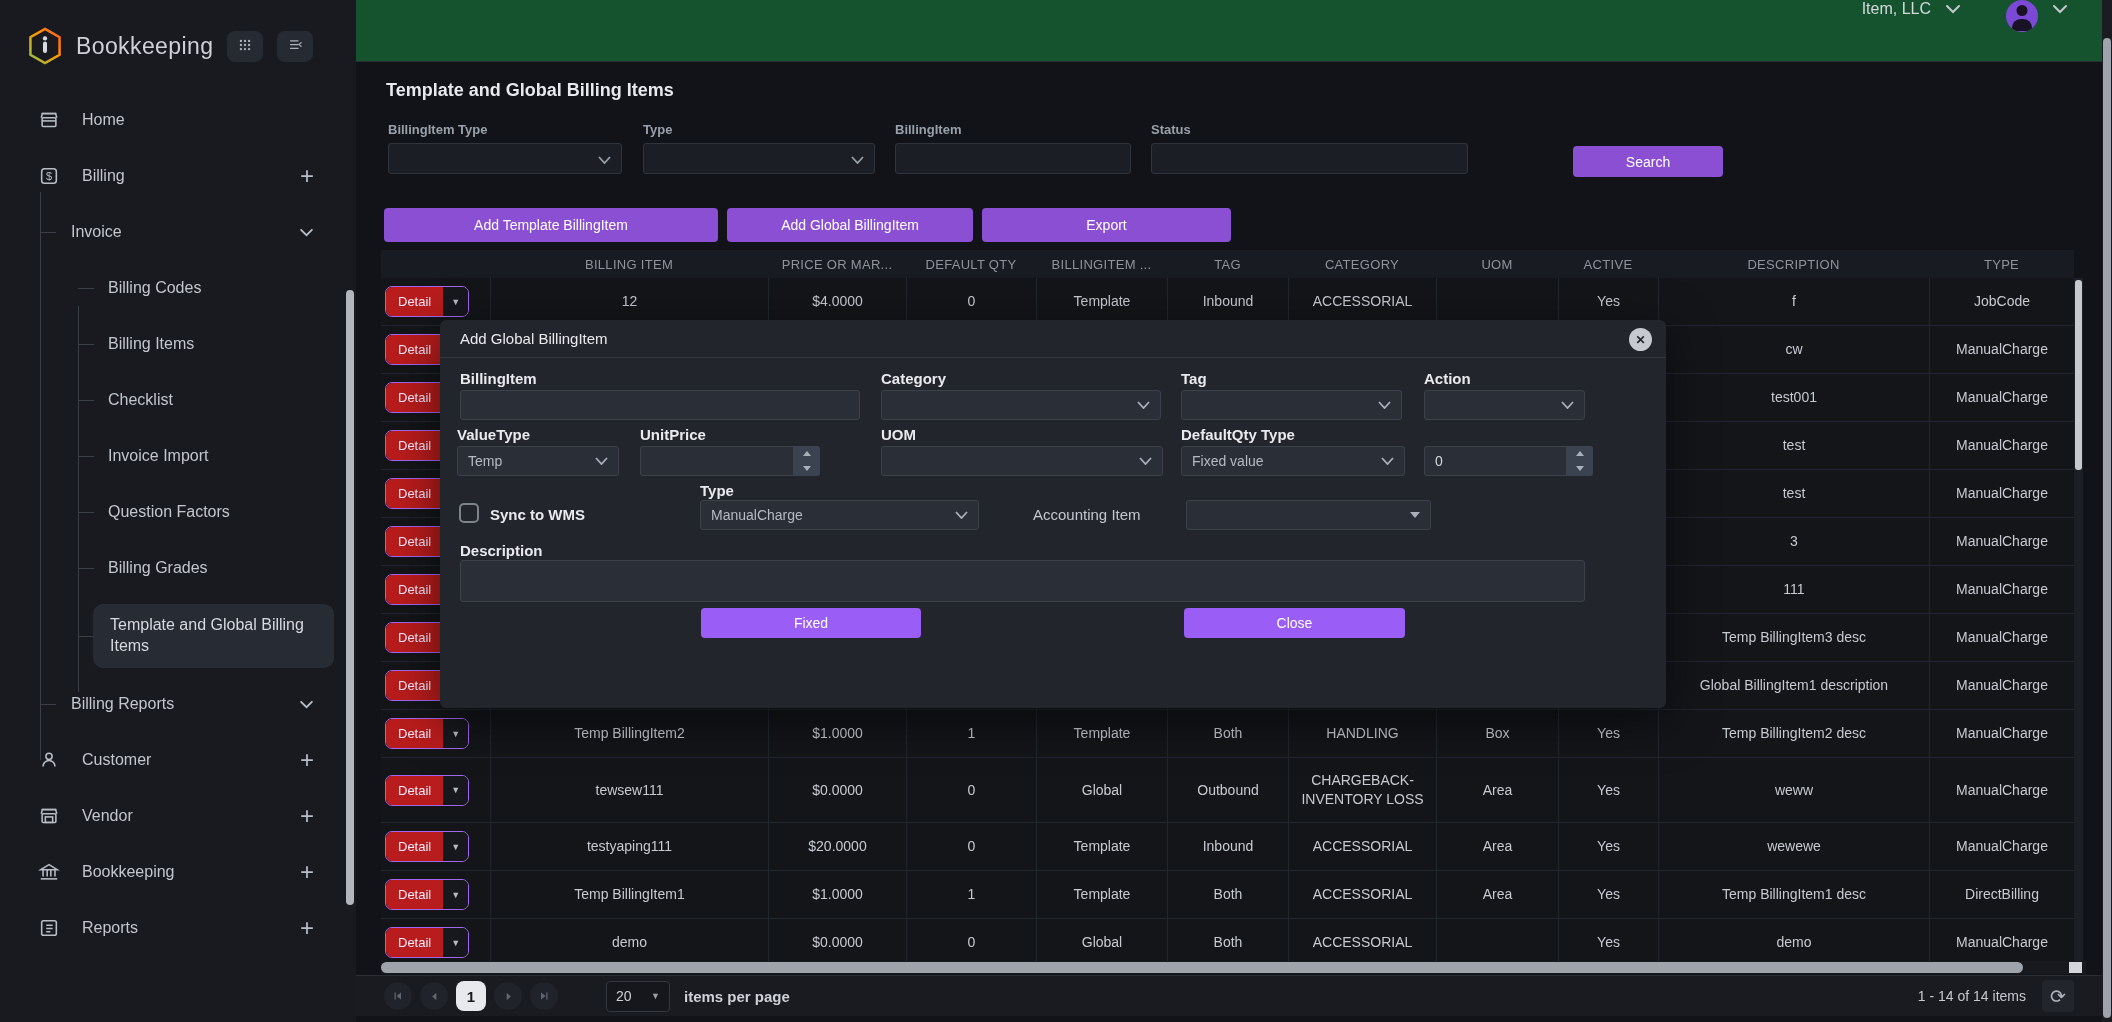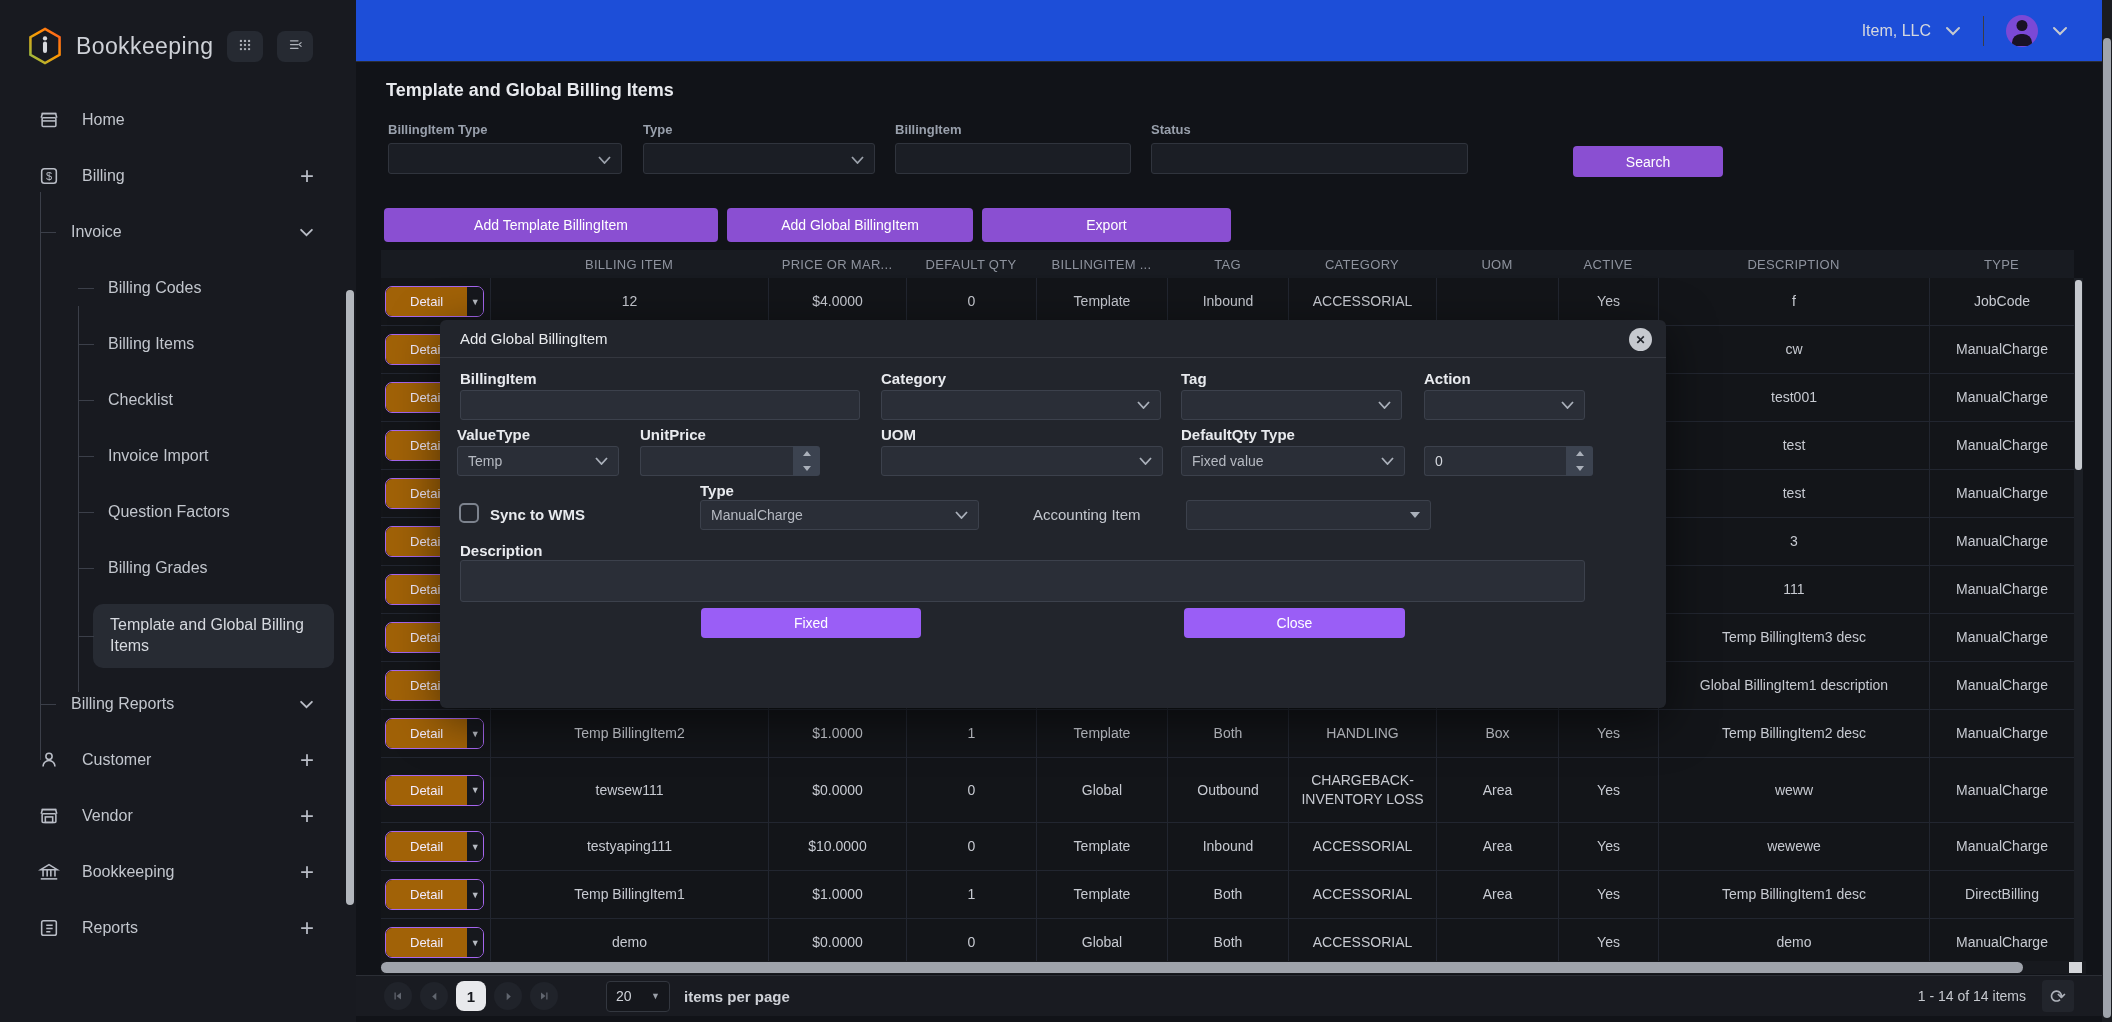--- a/index.html
+++ b/index.html
@@ -28,22 +28,22 @@
   .nav-item .trailing { position:absolute; right:42px; color:#b9bdc6; }
   .nav-item .plus { font-size:24px; font-weight:300; line-height:1; }
   .nav-item.selected { background:#272b33; border-radius:10px; margin-left:93px; margin-right:22px;
               padding-left:17px; height:64px; line-height:1.3; color:#d6d9df; }
   .nav-item.selected::before { left:-15px; }
   .tree-line { position:absolute; width:0; border-left:1px solid #3b3f49; }
   .side-scroll { position:absolute; right:2px; top:290px; width:8px; height:615px;
               background:#b3b7bd; border-radius:4px; }
 
   
-  .topbar { position:absolute; left:356px; top:0; right:0; height:62px; background:#1d4ed8;
-            border-bottom:1px solid #2a2d34; display:flex; align-items:center; justify-content:flex-end;
+  .topbar { position:absolute; left:356px; top:0; right:0; height:62px; background:#14532d;
+            border-bottom:1px solid #2a2d34; display:flex; justify-content:flex-end;
             padding-right:44px; gap:14px; z-index:4; }
   .company { color:#d5d8de; font-size:16px; }
   .tb-chev { color:#c6c9cf; }
   .tb-divider { width:1px; height:30px; background:#3a3d45; margin:0 8px; }
   .avatar { position:relative; width:32px; height:32px; border-radius:50%; background:#7b49d6; overflow:hidden; }
   .avatar::before { content:''; position:absolute; left:50%; top:5px; transform:translateX(-50%);
             width:11px; height:11px; border-radius:50%; background:#191225; }
   .avatar::after { content:''; position:absolute; left:50%; top:19px; transform:translateX(-50%);
             width:20px; height:12px; border-radius:10px 10px 4px 4px; background:#191225; }
 
@@ -62,21 +62,21 @@
 
   
   .grid { position:absolute; left:25px; top:188px; width:1693px; }
   .thead { display:flex; height:28px; background:#181b21; align-items:center; }
   .thead .hcell { font-size:13px; color:#8e939e; text-align:center; letter-spacing:.3px; }
   .trow { display:flex; background:#131519; border-bottom:1px solid #222630; align-items:stretch; }
   .tcell { display:flex; align-items:center; justify-content:center; text-align:center;
            font-size:14px; color:#c7cad1; border-left:1px solid #222630; padding:4px 6px; line-height:1.35; }
   .trow .tcell:first-child { border-left:none; justify-content:flex-start; padding-left:4px; }
   .detail-split { display:flex; height:31px; border:1px solid #a566ef; border-radius:7px; overflow:hidden; }
-  .detail-main { background:#a16207; color:#f2ecff; font-size:13px; border:none; padding:0 24px; cursor:pointer; }
+  .detail-main { background:#b91c1c; color:#f2ecff; font-size:13px; border:none; padding:0 12px; cursor:pointer; }
   .detail-arrow { background:#16181d; border:none; width:25px; color:#b6bac2; font-size:9px; cursor:pointer; }
   .grid-vscroll { position:absolute; left:1718px; top:216px; width:9px; height:683px; background:#1c1f25; }
   .grid-vscroll .thumb { position:absolute; left:1px; top:2px; width:7px; height:190px;
            background:#c6c9ce; border-radius:3px; }
   .hscroll { position:absolute; left:25px; top:899px; width:1705px; height:13px; background:#17191e; }
   .hscroll .thumb { position:absolute; left:0; top:1px; height:11px; width:1642px; background:#9fa3ab; border-radius:6px; }
   .hscroll .nub { position:absolute; left:1688px; top:1px; height:11px; width:13px; background:#d4d6da; }
 
   
   .pager-bar { position:absolute; left:0; right:0; top:913px; height:41px; background:#191b21;
@@ -524,21 +524,21 @@
           <div class="tcell" style="width: 145px;">ManualCharge</div>
         </div>
         <div class="trow" style="min-height: 48px;">
           <div class="tcell" style="width: 109px;">
             <div class="detail-split">
               <button class="detail-main">Detail</button>
               <button class="detail-arrow">▼</button>
             </div>
           </div>
           <div class="tcell" style="width: 278px;">testyaping111</div>
-          <div class="tcell" style="width: 138px;">$10.0000</div>
+          <div class="tcell" style="width: 138px;">$20.0000</div>
           <div class="tcell" style="width: 130px;">0</div>
           <div class="tcell" style="width: 131px;">Template</div>
           <div class="tcell" style="width: 121px;">Inbound</div>
           <div class="tcell" style="width: 148px;">ACCESSORIAL</div>
           <div class="tcell" style="width: 122px;">Area</div>
           <div class="tcell" style="width: 100px;">Yes</div>
           <div class="tcell" style="width: 271px;">wewewe</div>
           <div class="tcell" style="width: 145px;">ManualCharge</div>
         </div>
         <div class="trow" style="min-height: 48px;">

